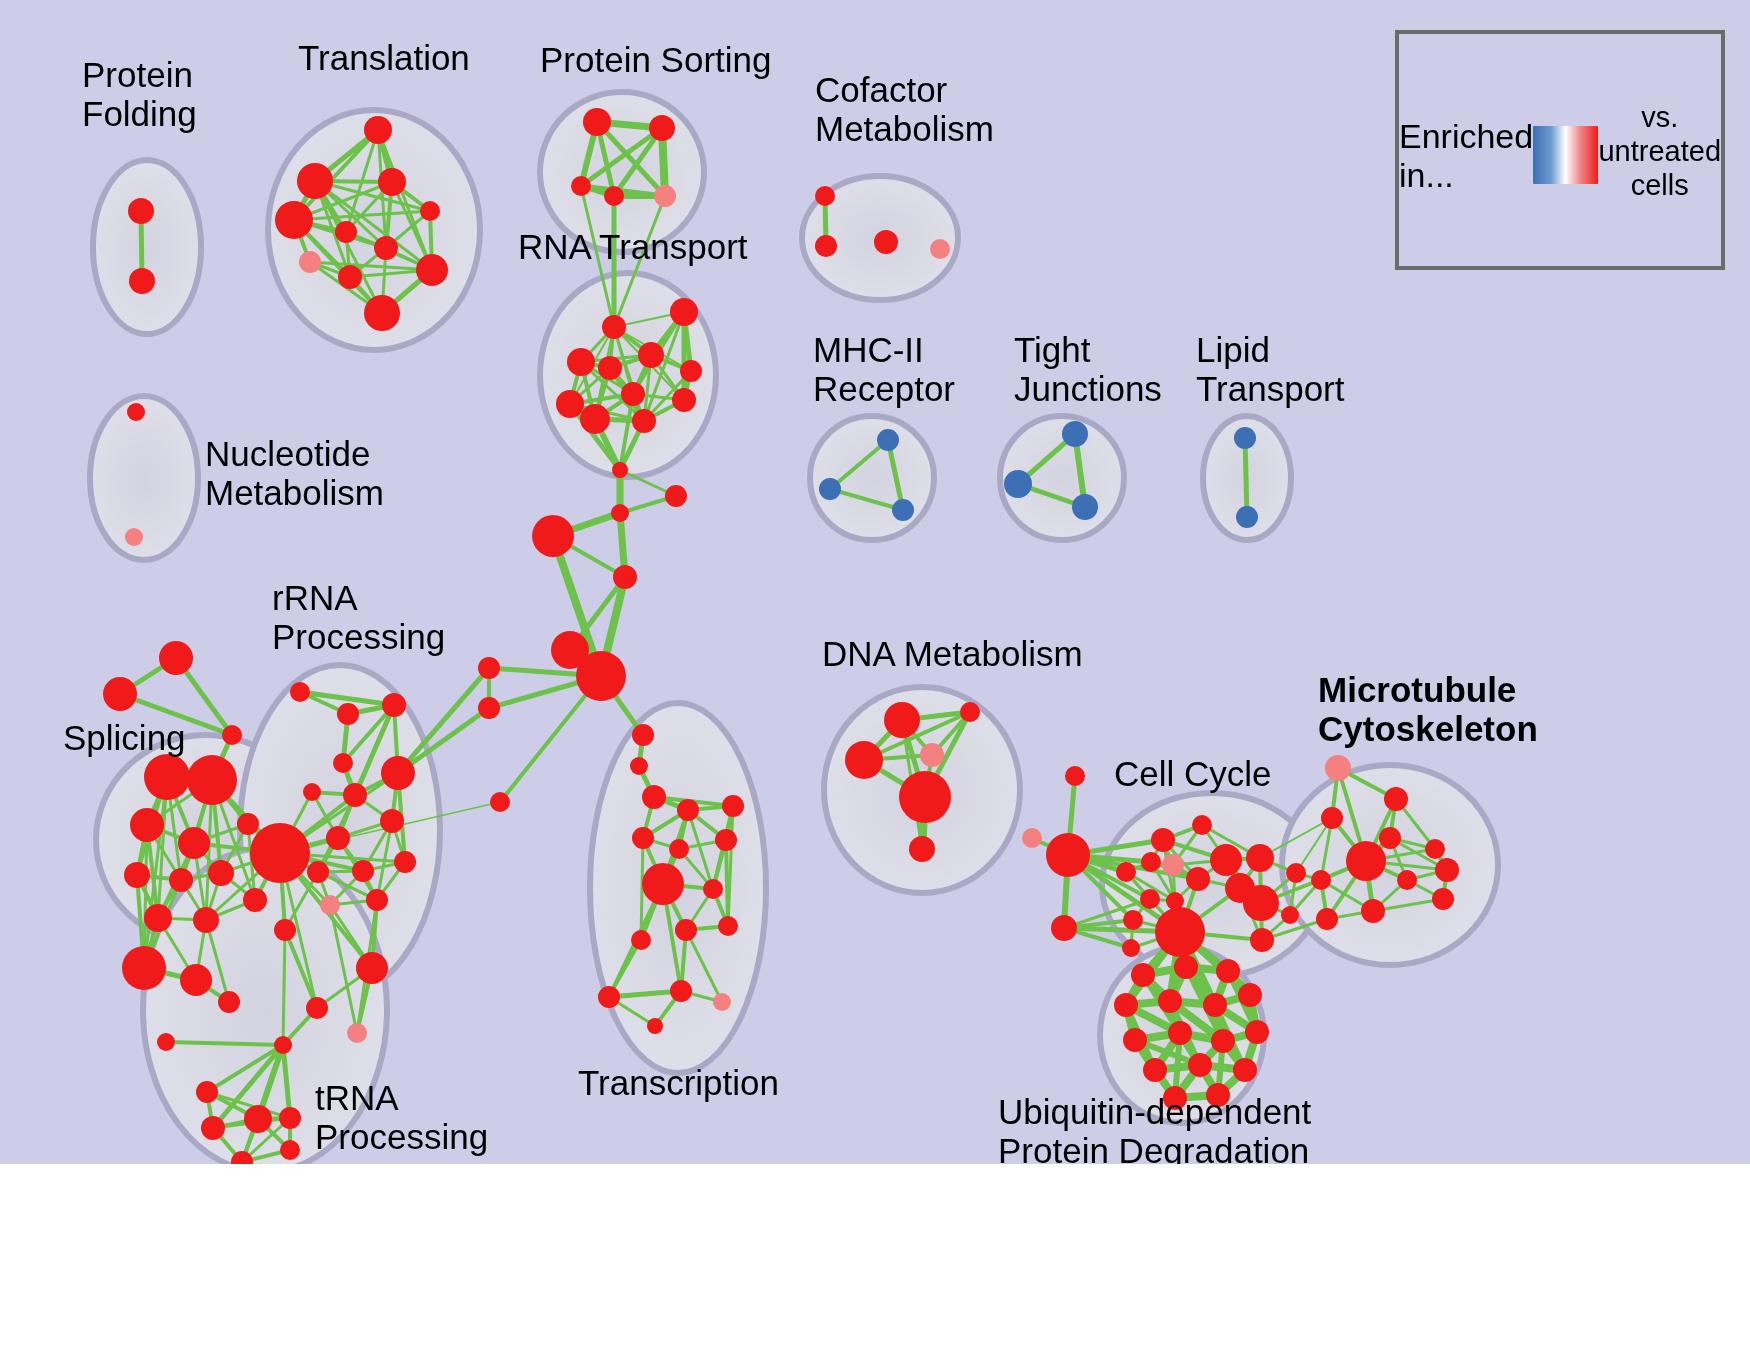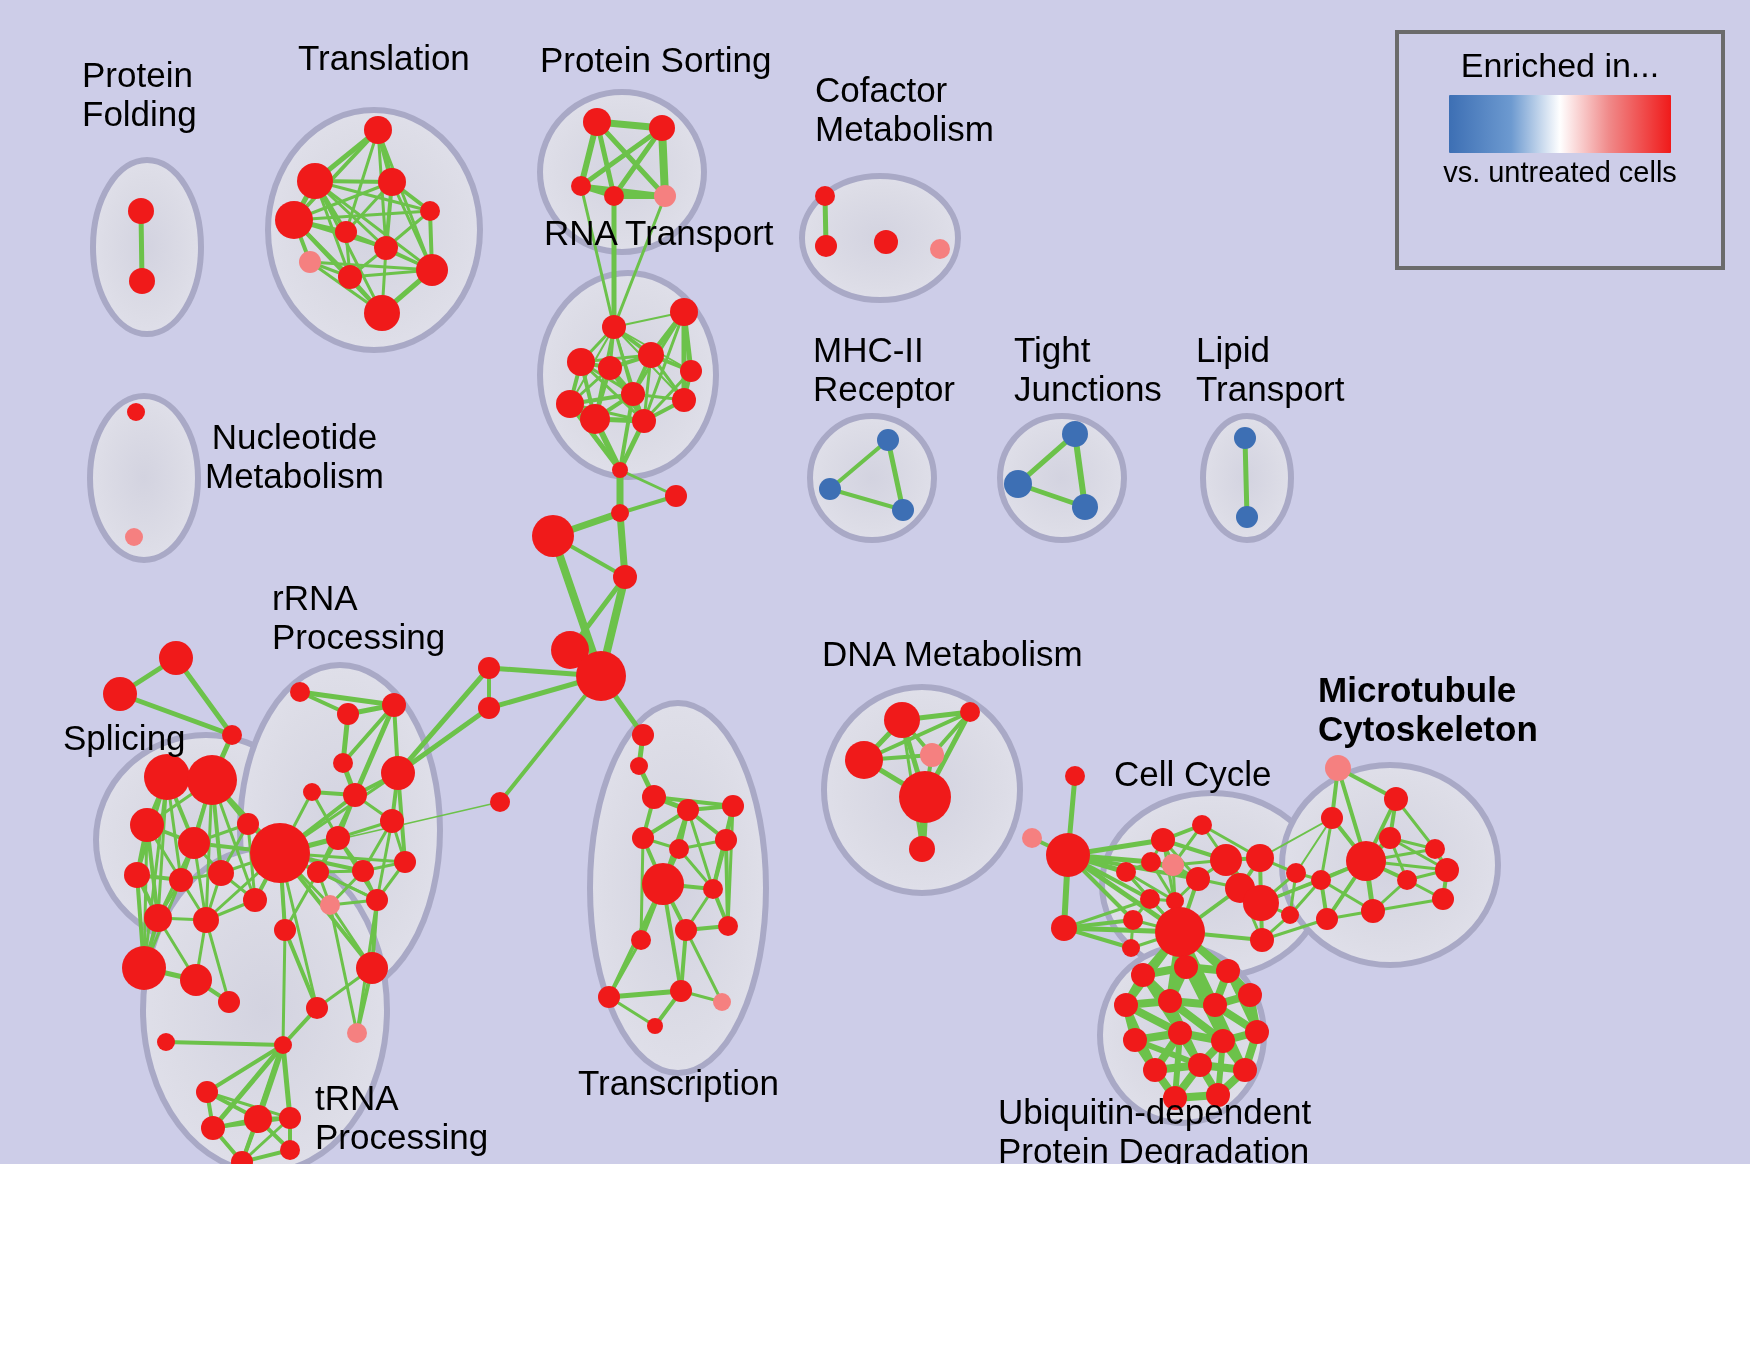--- a/index.html
+++ b/index.html
@@ -2,21 +2,21 @@
 <html><head>
 <meta charset="utf-8">
 <style>
   html,body{margin:0;padding:0;background:#ffffff;}
   body{font-family:"Liberation Sans",sans-serif;}
   #stage{position:relative;width:1750px;height:1164px;background:#cdcde8;overflow:hidden;}
   #net{position:absolute;left:0;top:0;width:1750px;height:1360px;}
   .clabel{position:absolute;color:#000;font-family:"Liberation Sans",sans-serif;
           font-size:35px;line-height:1.12;white-space:pre;font-weight:400;}
   #legend{position:absolute;box-sizing:border-box;border:4px solid #6b6b6b;
-          background:#cdcde8;display:flex;flex-direction:column;align-items:center;}
+          background:#cdcde8;display:flex;align-items:center;}
   #legend .ltitle{font-size:34px;color:#000;margin-top:12px;}
   #legend .lbar{width:222px;height:58px;margin-top:10px;border-radius:1px;}
   #legend .lrow{width:250px;display:flex;justify-content:space-between;font-size:34px;margin-top:6px;}
   #legend .lsub{font-size:29px;color:#000;text-align:center;line-height:1.18;margin-top:2px;}
 </style>
 </head>
 <body>
 
 <div id="stage">
   <svg id="net" viewBox="0 0 1750 1360" preserveAspectRatio="none">
@@ -667,24 +667,24 @@
         <circle cx="1175" cy="1098" r="12" fill="#f01a1a"></circle>
         <circle cx="1218" cy="1095" r="12" fill="#f01a1a"></circle>
       </g>
   </svg>
 
   <div id="labels">
       <div class="clabel" style="left: 82px; top: 55px;">Protein
 Folding</div>
       <div class="clabel" style="left: 298px; top: 38px; text-align: right;">Translation</div>
       <div class="clabel" style="left: 540px; top: 40px;">Protein Sorting</div>
-      <div class="clabel" style="left: 518px; top: 213px; margin-left: 26px;">RNA Transport</div>
+      <div class="clabel" style="left: 518px; top: 227px;">RNA Transport</div>
       <div class="clabel" style="left: 815px; top: 70px;">Cofactor
 Metabolism</div>
-      <div class="clabel" style="left: 205px; top: 417px; text-align: center;">Nucleotide
+      <div class="clabel" style="left: 205px; top: 434px;">Nucleotide
 Metabolism</div>
       <div class="clabel" style="left: 813px; top: 330px;">MHC-II
 Receptor</div>
       <div class="clabel" style="left: 1014px; top: 330px;">Tight
 Junctions</div>
       <div class="clabel" style="left: 1196px; top: 330px;">Lipid
 Transport</div>
       <div class="clabel" style="left: 63px; top: 718px;">Splicing</div>
       <div class="clabel" style="left: 272px; top: 578px;">rRNA
 Processing</div>

